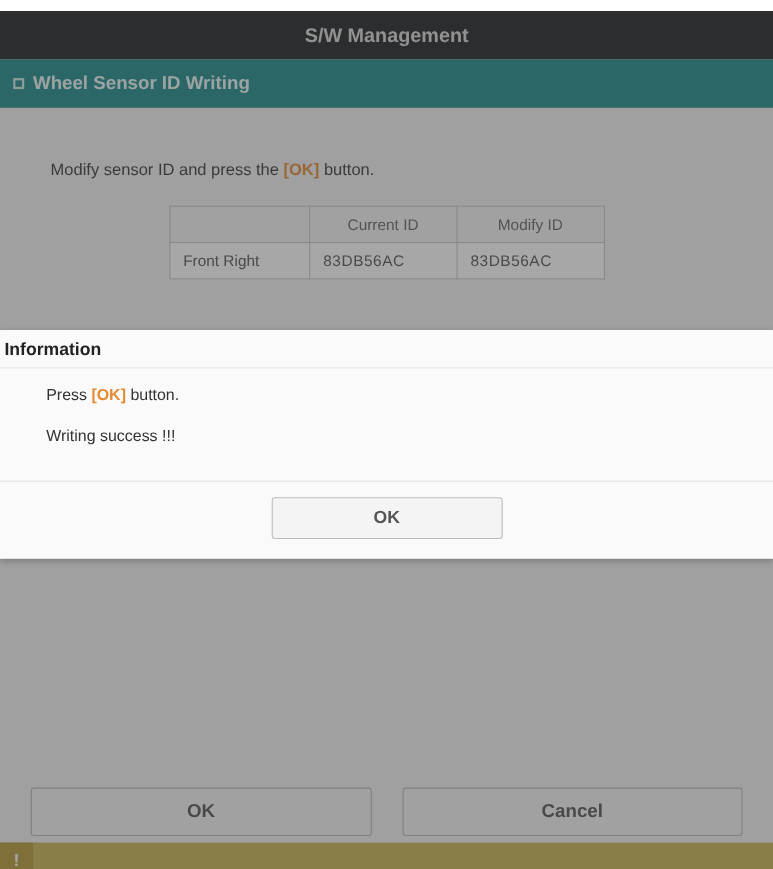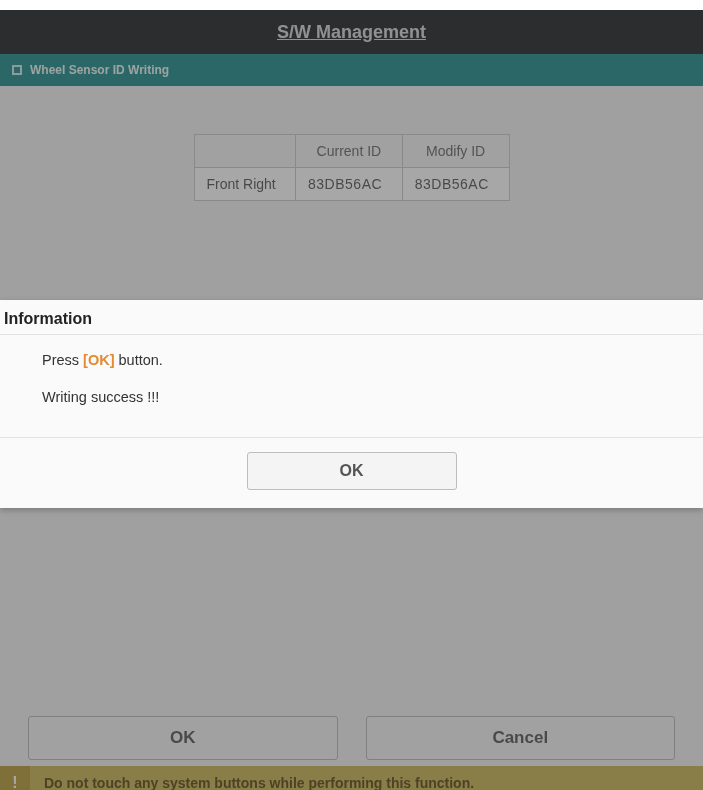--- a/index.html
+++ b/index.html
@@ -1,25 +1,25 @@
 <!DOCTYPE html>
 <html><head>
 <meta charset="utf-8">
 <style>
   * { box-sizing: border-box; margin: 0; padding: 0; }
   html, body { width: 703px; height: 790px; font-family: Arial, Helvetica, sans-serif; background: #ffffff; }
   .app { position: relative; width: 703px; height: 790px; background: #f2f2f2; overflow: hidden; margin-top:10px;}
-  .titlebar { background: #1f2224; color: #d8d8d8; height: 44px; display: flex; align-items: center; justify-content: center; font-size: 18px; font-weight: bold; text-decoration: underline; }
-  .subbar { background: #1f8a8a; color: #eaf7f7; height: 32px; display: flex; align-items: center; padding: 0 12px; font-size: 12px; font-weight: bold; gap: 8px; }
+  .titlebar { background: #1f2224; color: #d8d8d8; height: 44px; display: flex; align-items: center; justify-content: center; font-size: 18px; font-weight: bold; }
+  .subbar { background: #1f8a8a; color: #eaf7f7; height: 44px; display: flex; align-items: center; padding: 0 12px; font-size: 17px; font-weight: bold; gap: 8px; }
   .subbar .sq { width: 10px; height: 10px; border: 2px solid #cfe9e9; display: inline-block; background: transparent; }
   .content { padding: 48px 36px 16px 36px; color: #3a3a3a; font-size: 15px; }
   .instr { margin-left: 10px; margin-bottom: 24px; }
   .instr .ok-inline { color: #e58a2e; font-weight: bold; }
   .table-wrap { display: flex; justify-content: center; }
-  table.sensor { border-collapse: collapse; width: 316px; padding-left: 25px; }
+  table.sensor { border-collapse: collapse; width: 396px; padding-left: 25px; }
   table.sensor th, table.sensor td { border: 1px solid #c9c9c9; padding: 8px 12px; font-size: 14px; background: #fff; text-align: left; color:#555;}
   table.sensor th { background: #f5f5f5; font-weight: normal; color: #666; text-align: center; }
   table.sensor td.idcell { font-family: Arial, sans-serif; letter-spacing: .5px; }
   .footer { position: absolute; left: 0; right: 0; bottom: 40px; padding: 0 28px; display: flex; gap: 28px; }
   .footer button { flex: 1; height: 44px; border: 1px solid #b9b9b9; background: #f4f4f4; border-radius: 3px; font-size: 17px; font-weight: bold; color: #555; cursor: pointer; }
   .warnbar { position: absolute; left: 0; right: 0; bottom: 0; height: 34px; background: #c8b253; color: #5a4a12; font-weight: bold; display: flex; align-items: center; font-size: 14px; }
   .warnbar .icn { width: 30px; height: 34px; background: #b69a36; color: #fff; display: flex; align-items: center; justify-content: center; font-weight: bold; font-size: 16px; margin-right: 14px; }
   .dim { position: absolute; inset: 0; background: rgba(60,60,60,.45); }
   .modal { position: absolute; left: 0; right: 0; top: 290px; background: #fafafa; box-shadow: 0 2px 6px rgba(0,0,0,.25); }
   .modal .mtitle { padding: 10px 16px 6px 4px; font-size: 16px; font-weight: bold; color: #222; border-bottom: 1px solid #e3e3e3; }
@@ -37,20 +37,23 @@
   <div class="titlebar">
     <span>S/W Management</span>
   </div>
 
   <div class="subbar">
     <span class="sq"></span>
     <span>Wheel Sensor ID Writing</span>
   </div>
 
   <div class="content">
+    <div class="instr">
+      <span>Modify sensor ID and press the </span><span class="ok-inline">[OK]</span><span> button.</span>
+    </div>
 
     <div class="table-wrap">
       <table class="sensor">
         <thead>
           <tr>
             <th></th>
             <th>Current ID</th>
             <th>Modify ID</th>
           </tr>
         </thead>
@@ -67,21 +70,20 @@
 
   <div class="footer">
     <button>OK</button>
     <button>Cancel</button>
   </div>
 
   <div class="warnbar">
     <div class="icn">
         <span>!</span>
       </div>
-    <span>Do not touch any system buttons while performing this function.</span>
   </div>
 
   <div class="dim"></div>
 
   <div class="modal">
     <div class="mtitle">Information</div>
     <div class="mbody">
       <p>
         <span>Press </span><span class="ok-inline">[OK]</span><span> button.</span>
       </p>

